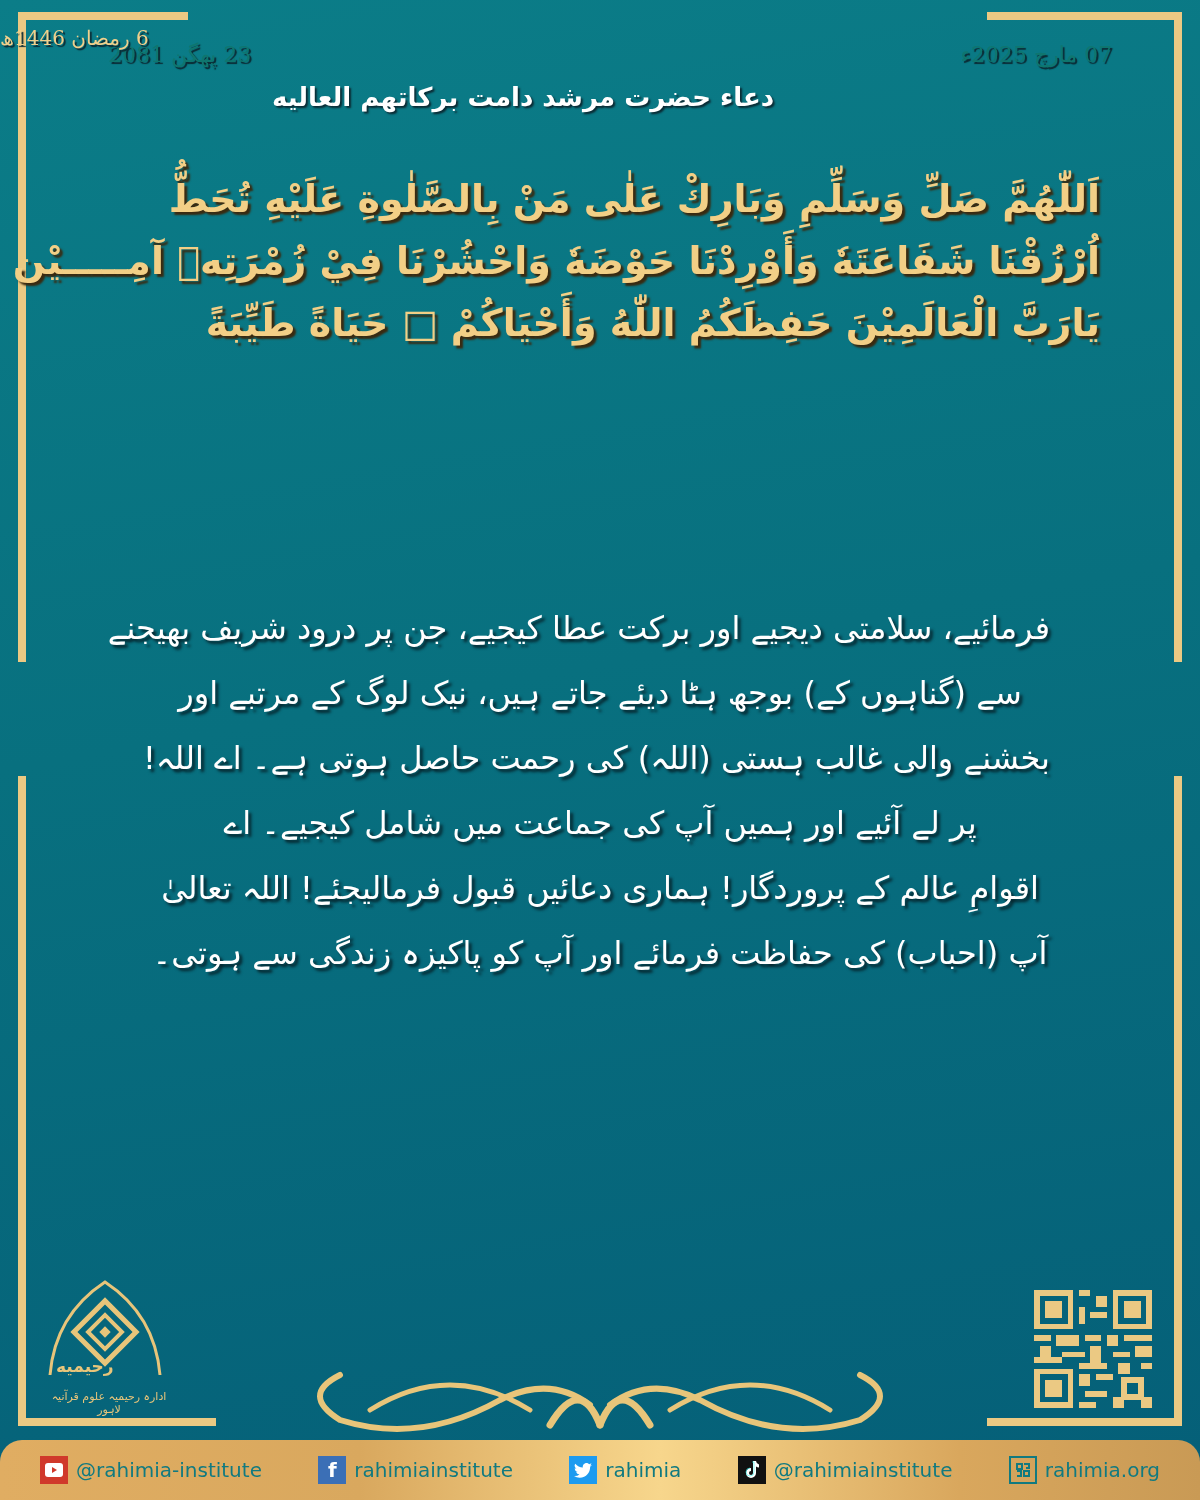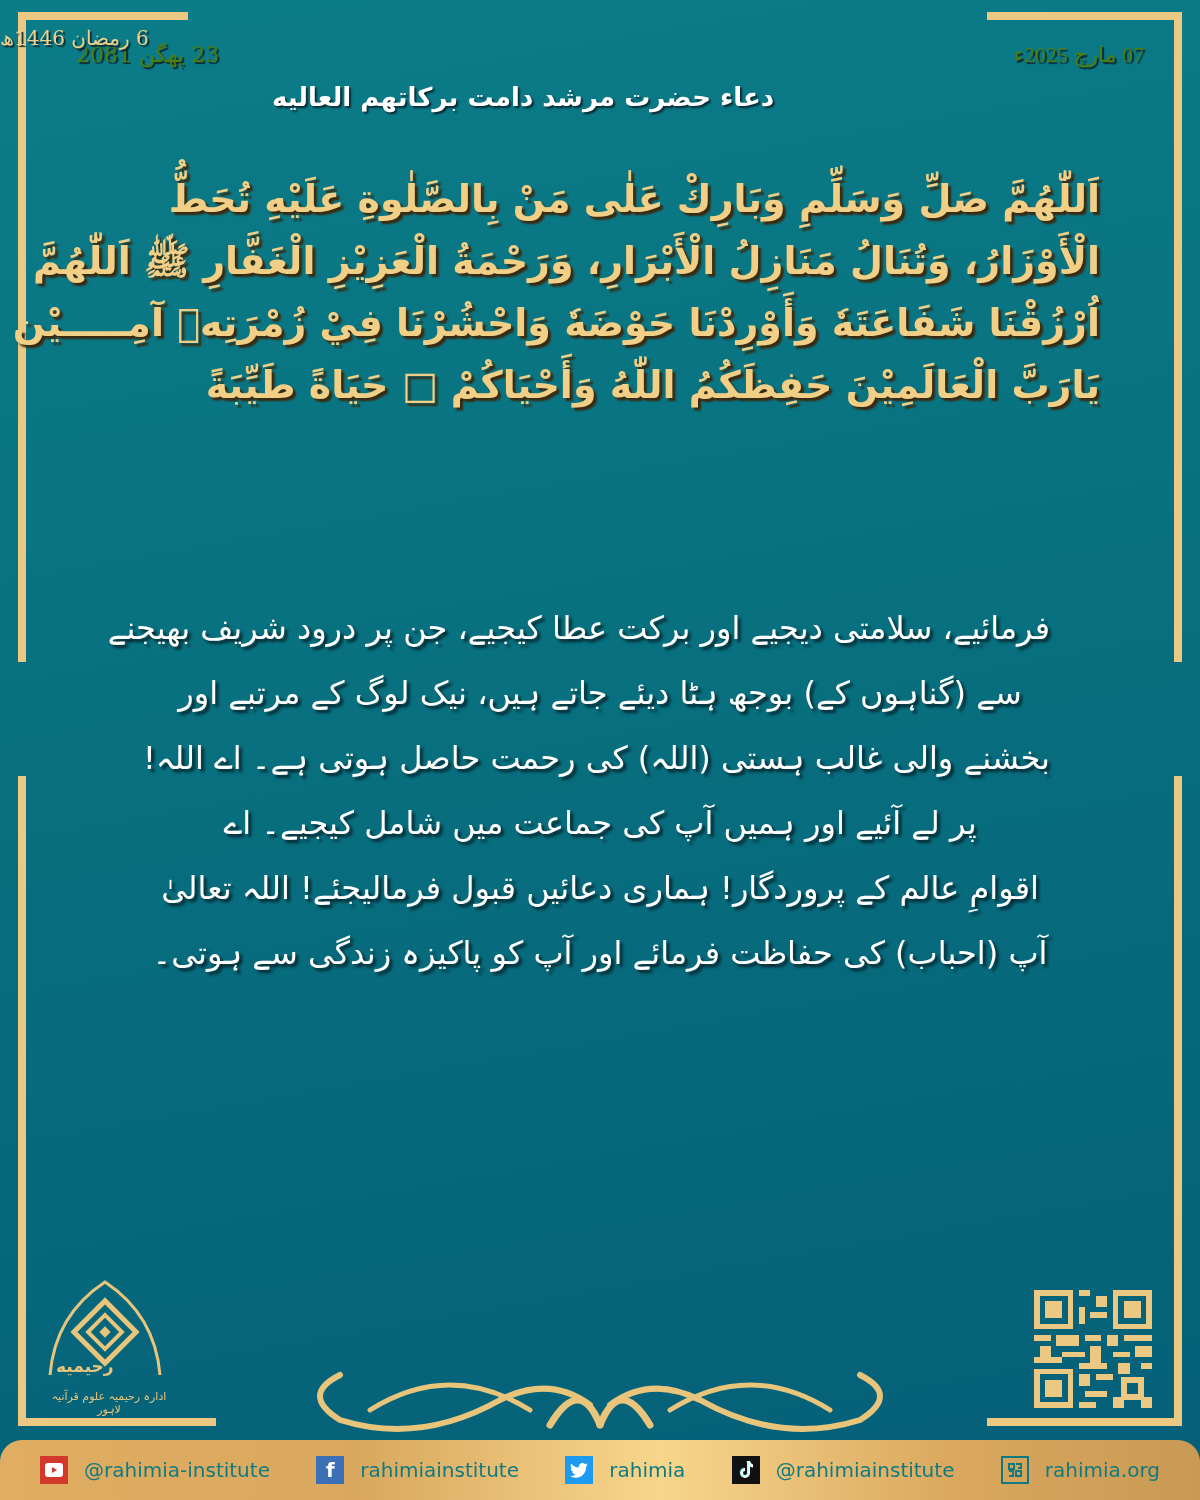--- a/index.html
+++ b/index.html
@@ -1,21 +1,21 @@
 <!DOCTYPE html>
 <html><head>
 <meta charset="utf-8">
 <style>
   html, body { margin:0; padding:0; }
   body { width:1200px; height:1500px; position:relative; overflow:hidden;
     background: linear-gradient(170deg, #0b7d88 0%, #08707f 45%, #055f78 100%);
     font-family: "DejaVu Sans", sans-serif; }
   .gold-line { position:absolute; background:#ebc983; }
-  .date { position:absolute; top:42px; color:#4d7c0f; font-family:"DejaVu Serif", serif;
-    font-size:22px; text-shadow: 2px 2px 1px #0b2a33; direction:rtl; white-space:nowrap; }
+  .date { position:absolute; top:42px; color:#0f766e; font-family:"DejaVu Serif", serif;
+    font-size:22px; text-shadow: 2px 2px 1px #0b2a33; direction:rtl; white-space:nowrap;margin-left:32px; }
   .hijri { position:absolute; top:26px; left:0; width:1200px; text-align:left; color:#f0d08c;
     font-family:"DejaVu Serif", serif; font-size:20px; text-shadow:2px 2px 1px #0b2a33; direction:rtl; }
   .title { position:absolute; top:82px; left:0; width:1046px; text-align:center; color:#ffffff;
     font-size:26px; font-weight:bold; text-shadow:2px 2px 2px #0b2a33; direction:rtl; }
   .arabic { position:absolute; top:168px; left:100px; width:1000px; text-align:right; direction:rtl;
     color:#f2cf86; font-family:"DejaVu Sans", sans-serif; font-weight:bold; font-size:38px;
     line-height:62px; text-shadow:3px 3px 2px #3a2a10; }
   .arabic div { white-space:nowrap; }
   .urdu { position:absolute; top:596px; left:150px; width:900px; text-align:center; direction:rtl;
     color:#ffffff; font-family:"DejaVu Sans", sans-serif; font-size:32px; line-height:65px;
@@ -25,45 +25,44 @@
   .logo-caption { position:absolute; left:44px; top:1390px; width:130px; text-align:center; color:#e8c57a;
     font-size:11px; direction:rtl; }
   .logo-name { position:absolute; left:56px; top:1356px; width:100px; text-align:left; color:#e8c57a;
     font-size:17px; font-weight:bold; direction:rtl; }
   .qr { position:absolute; left:1033px; top:1290px; width:120px; height:118px; }
   .flourish { position:absolute; left:300px; top:1365px; width:600px; height:70px; }
   .footer { position:absolute; left:0; top:1440px; width:1200px; height:60px;
     background: linear-gradient(90deg, #e0ad62 0%, #d9a85e 30%, #f7d68c 55%, #d9a75d 80%, #c99a55 100%);
     border-radius:22px 22px 0 0; display:flex; align-items:center; justify-content:space-between;
     padding:0 40px; box-sizing:border-box; }
-  .social { display:flex; align-items:center; gap:16px; color:#117a80; font-size:20px;
+  .social { display:flex; align-items:center; gap:8px; color:#117a80; font-size:20px;
     font-family:"DejaVu Sans", sans-serif; }
   .sicon { width:28px; height:28px; display:flex; align-items:center; justify-content:center;
     color:#fff; font-weight:bold; font-size:16px; box-sizing:border-box; }
 </style>
 </head>
 <body>
 
 <div class="gold-line" style="left:18px; top:12px; width:170px; height:8px;"></div>
 <div class="gold-line" style="left:987px; top:12px; width:195px; height:8px;"></div>
 <div class="gold-line" style="left:18px; top:12px; width:8px; height:650px;"></div>
 <div class="gold-line" style="left:18px; top:776px; width:8px; height:650px;"></div>
 <div class="gold-line" style="left:1174px; top:12px; width:8px; height:650px;"></div>
 <div class="gold-line" style="left:1174px; top:776px; width:8px; height:650px;"></div>
 <div class="gold-line" style="left:18px; top:1418px; width:198px; height:8px;"></div>
 <div class="gold-line" style="left:987px; top:1418px; width:195px; height:8px;"></div>
 
 <div class="date" style="left:76px;">23 پھگن 2081</div>
-<div class="date" style="right:56px;font-family:Liberation Serif, serif;">07 مارچ 2025ء</div>
+<div class="date" style="right:88px;">07 مارچ 2025ء</div>
 <div class="hijri">6 رمضان 1446ھ</div>
 <div class="title">دعاء حضرت مرشد دامت برکاتهم العالیه</div>
 
 <div class="arabic">
   <div>اَللّٰهُمَّ صَلِّ وَسَلِّمِ وَبَارِكْ عَلٰى مَنْ بِالصَّلٰوةِ عَلَيْهِ تُحَطُّ</div>
-  <div>الْأَوْزَارُ، وَتُنَالُ مَنَازِلُ الْأَبْرَارِ، وَرَحْمَةُ الْعَزِيْزِ الْغَفَّارِ ﷺ اَللّٰهُمَّ</div>
   <div>اُرْزُقْنَا شَفَاعَتَهٗ وَأَوْرِدْنَا حَوْضَهٗ وَاحْشُرْنَا فِيْ زُمْرَتِهٖ آمِـــــيْن</div>
   <div>يَارَبَّ الْعَالَمِيْنَ حَفِظَكُمُ اللّٰهُ وَأَحْيَاكُمْ □ حَيَاةً طَيِّبَةً</div>
 </div>
 
 <div class="urdu">
   <div>فرمائیے، سلامتی دیجیے اور برکت عطا کیجیے، جن پر درود شریف بھیجنے</div>
   <div>سے (گناہوں کے) بوجھ ہٹا دیئے جاتے ہیں، نیک لوگ کے مرتبے اور</div>
   <div>بخشنے والی غالب ہستی (اللہ) کی رحمت حاصل ہوتی ہے۔ اے اللہ!</div>
   <div>پر لے آئیے اور ہمیں آپ کی جماعت میں شامل کیجیے۔ اے</div>
   <div>اقوامِ عالم کے پروردگار! ہماری دعائیں قبول فرمالیجئے! اللہ تعالیٰ</div>

